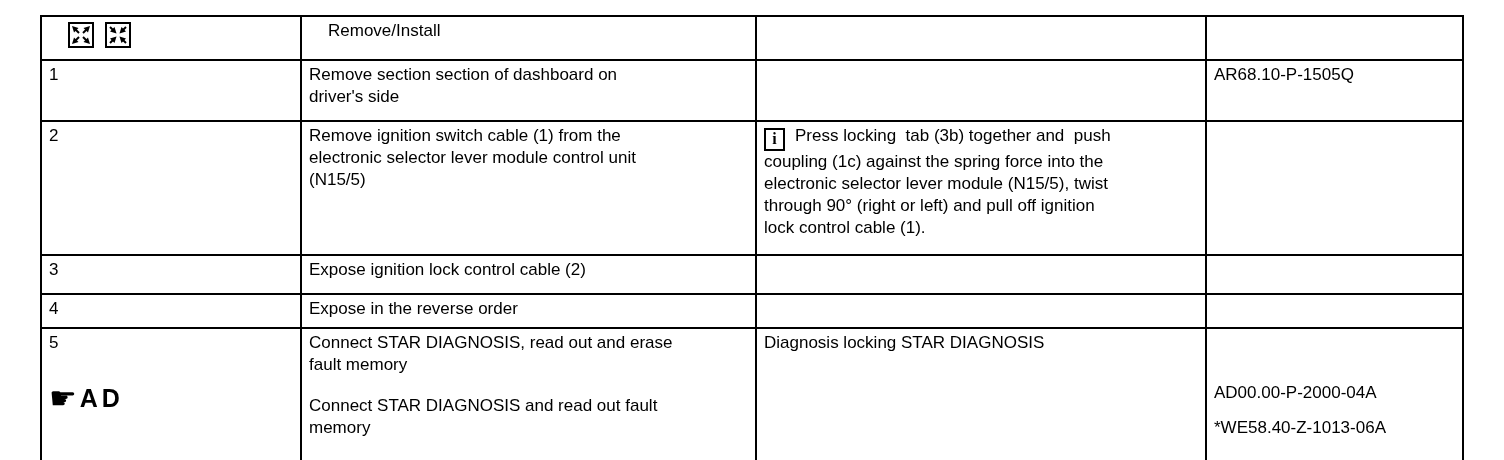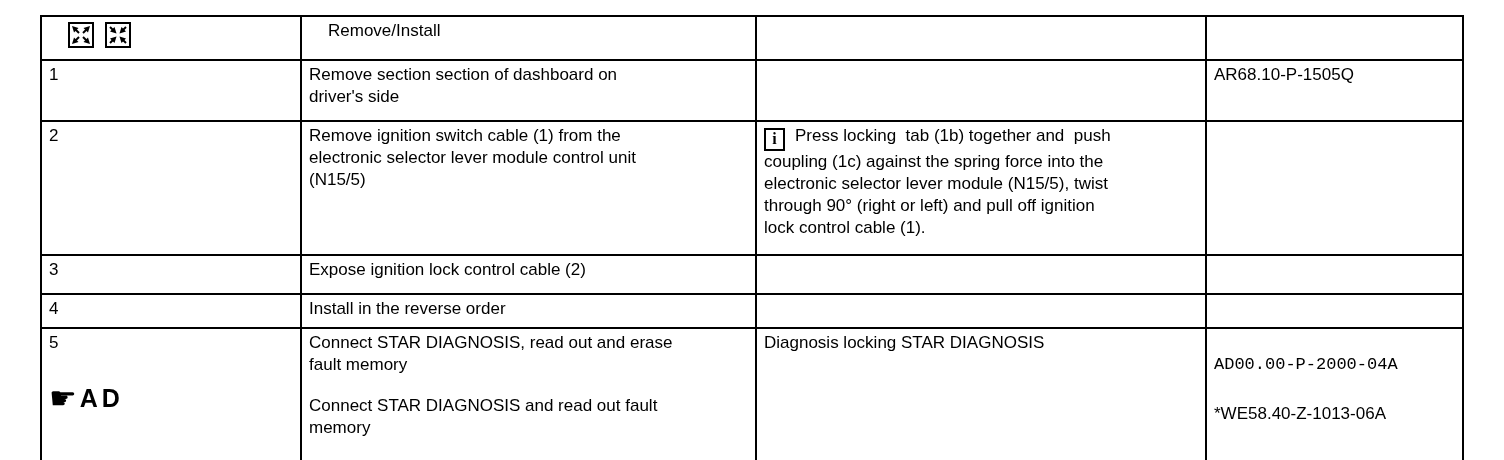--- a/index.html
+++ b/index.html
@@ -48,22 +48,22 @@
     vertical-align:-3px;
   }
 
   .badge { display:flex; align-items:center; margin-top:28px; }
   .hand-glyph { font-family:"DejaVu Sans", sans-serif; font-size:31px; line-height:32px; }
   .ad-label { font-weight:bold; font-size:25px; letter-spacing:4px; margin-left:3px; }
 
   .p2 { margin-top:19px; }
 
   td.bottom-note { vertical-align:bottom; padding-bottom:16px; }
-  .code-a { margin-top:22px;font-family:Liberation Mono, monospace; }
-  .code-b { margin-top:27px; }
+  .code-a { margin-top:50px; }
+  .code-b { margin-top:13px; }
 </style>
 </head>
 <body>
 
 <div class="table-wrap">
   <table class="wis">
     <colgroup>
       <col class="c1">
         <col class="c2">
         <col class="c3">
@@ -142,21 +142,21 @@
     <tr class="r2">
       <td>
         <span>2</span>
       </td>
       <td>
         <span class="pre">Remove ignition switch cable (1) from the
 electronic selector lever module control unit
 (N15/5)</span>
       </td>
       <td class="note-cell">
-        <span class="info-box"><span>i</span></span><span class="prew">Press locking  tab (1b) together and  push
+        <span class="info-box"><span>i</span></span><span class="prew">Press locking  tab (3b) together and  push
 coupling (1c) against the spring force into the
 electronic selector lever module (N15/5), twist
 through 90° (right or left) and pull off ignition
 lock control cable (1).</span>
       </td>
       <td></td>
     </tr>
 
     <tr class="r3">
       <td>
@@ -167,21 +167,21 @@
       </td>
       <td></td>
       <td></td>
     </tr>
 
     <tr class="r4">
       <td>
         <span>4</span>
       </td>
       <td>
-        <span>Install in the reverse order</span>
+        <span>Expose in the reverse order</span>
       </td>
       <td></td>
       <td></td>
     </tr>
 
     <tr class="r5">
       <td>
         <div>5</div>
         <div class="badge">
           <span class="hand-glyph">☛</span>

